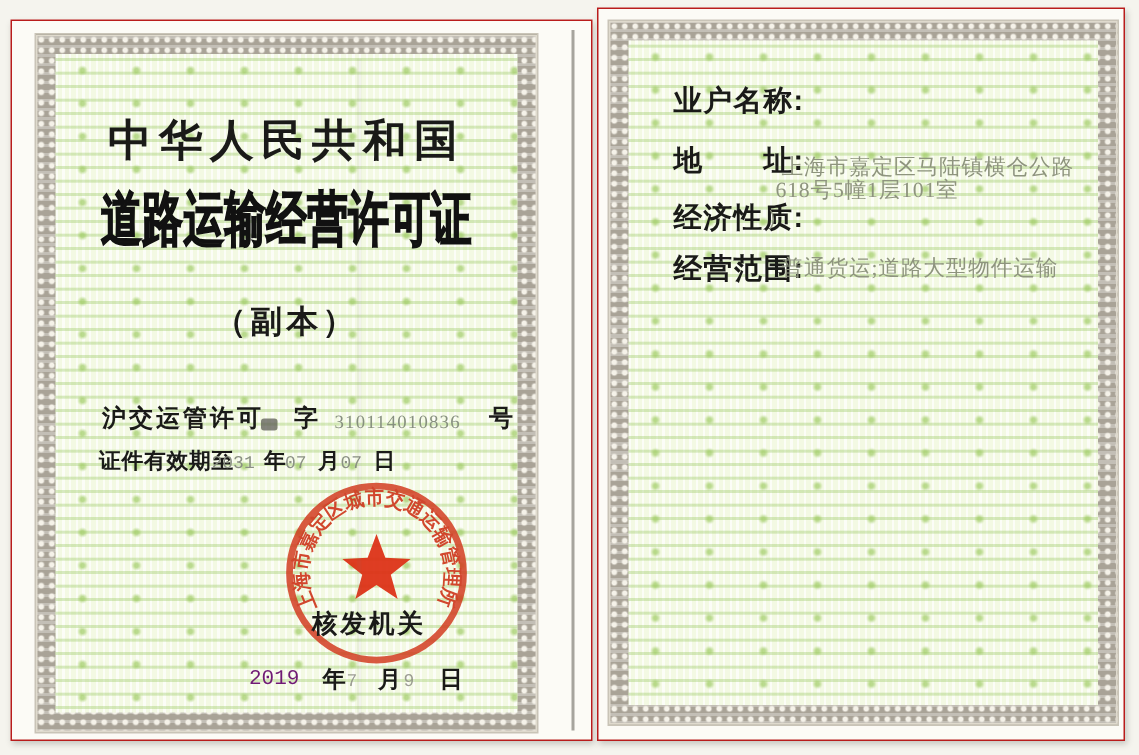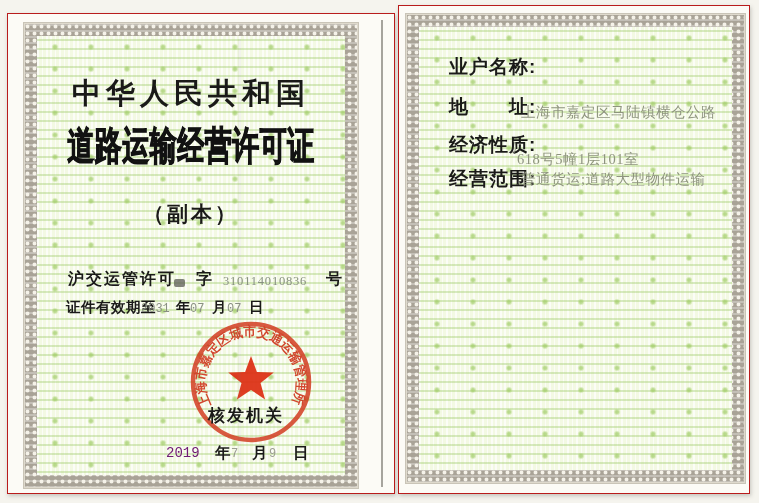--- a/index.html
+++ b/index.html
@@ -147,21 +147,21 @@
   <div class="page page-right">
     <div class="frame frame-right">
       <div class="pattern"></div>
     </div>
 
     <span class="field-label" style="left:50px;top:48px;">业户名称:</span>
 
     <span class="field-label" style="left:50px;top:88px;">地　　址:</span>
     <div class="field-value" style="left:122px;top:99px;">
       <span>上海市嘉定区马陆镇横仓公路</span>
-      <span style="margin-left:-4px;margin-top:32px;">618号5幢1层101室</span>
+      <span style="margin-left:-4px;">618号5幢1层101室</span>
     </div>
 
     <span class="field-label" style="left:50px;top:126px;">经济性质:</span>
     <div class="field-value" style="left:114px;top:133px;">
       <span style="margin-left:-2px;">）</span>
     </div>
 
     <span class="field-label" style="left:50px;top:160px;">经营范围:</span>
     <div class="field-value" style="left:122px;top:166px;">
       <span>普通货运;道路大型物件运输</span>

